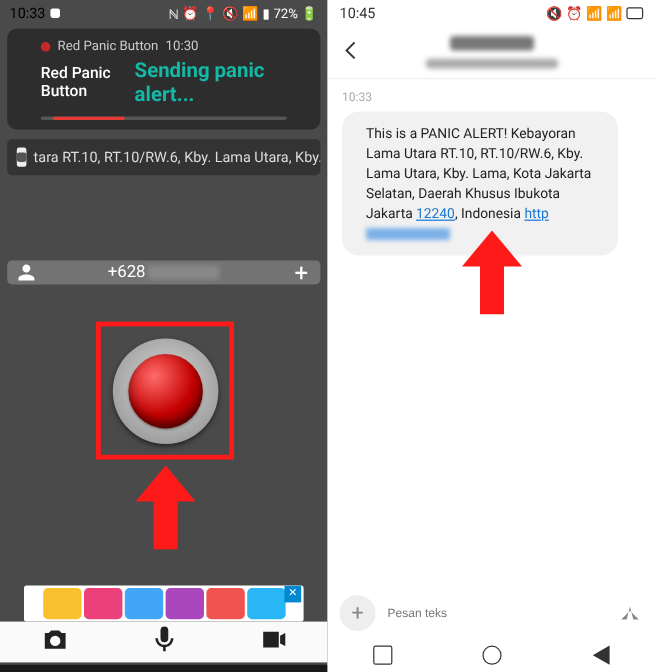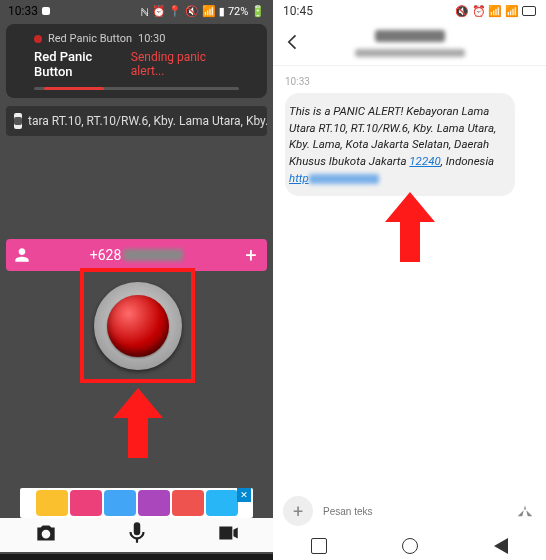--- a/index.html
+++ b/index.html
@@ -43,21 +43,21 @@
   .notif-head {
     display: flex; align-items: center; gap: 6px;
     font-size: 11px; color: #ccc;
   }
   .notif-dot { width: 8px; height: 8px; border-radius: 50%; background: #c62828; }
   .notif-row {
     display: flex; justify-content: space-between; align-items: center;
     font-size: 13px; margin-top: 4px;
   }
   .notif-title { font-weight: 500; }
-  .notif-sub { color: #ef4444; font-size: 12px; }
+  .notif-sub { color: #14b8a6; font-size: 17px; font-weight: bold; }
   .notif-progress {
     margin-top: 8px; height: 3px; border-radius: 2px;
     background: #555; position: relative; overflow: hidden;
   }
   .notif-progress::after {
     content: ""; position: absolute; left: 10px; width: 60px; height: 100%;
     background: #e53935; border-radius: 2px;
   }
 
   .contact-strip {
@@ -70,22 +70,22 @@
     width: 16px; height: 16px; background: #eee; border-radius: 2px;
     display: flex; align-items: center; justify-content: center;
   }
   .contact-ico::after {
     content: ""; width: 8px; height: 8px; background: #555; border-radius: 2px;
   }
 
   .left-body { position: absolute; top: 100px; left: 0; right: 0; bottom: 0; }
 
   .dial-row {
-    position: absolute; left: 6px; right: 6px; top: 139px; height: 32px;
-    background: #ec4899; border-radius: 4px;
+    position: absolute; left: 6px; right: 6px; top: 117px; height: 20px;
+    background: #737373; border-radius: 4px;
     display: flex; align-items: center; color: #fff; font-size: 14px;
   }
   .dial-person {
     width: 32px; height: 32px; display: flex; align-items: center; justify-content: center;
   }
   .person-svg { width: 20px; height: 20px; fill: #fff; }
   .dial-num { flex: 1; text-align: center; display: flex; justify-content: center; align-items: center; gap: 2px;}
   .blur-num { display:inline-block; width:60px; height:12px; background:#888; border-radius:3px; filter: blur(2px); }
   .dial-plus { width: 32px; text-align: center; font-size: 20px; }
 
@@ -155,22 +155,22 @@
     background: #777; border-radius: 3px; filter: blur(2px); margin-bottom: 3px;
   }
   .chat-sub-blur {
     display: block; margin: 0 auto; width: 110px; height: 8px;
     background: #aaa; border-radius: 3px; filter: blur(2px);
   }
 
   .chat-body { padding: 10px 12px; position: relative; height: 430px; }
   .time-stamp { font-size: 10px; color: #aaa; margin-bottom: 6px; }
   .bubble {
-    background: #f1f1f1; border-radius: 14px; padding: 10px 4px;
-    font-size: 11.5px; line-height: 1.45; color: #222; max-width: 230px; font-style: italic;
+    background: #f1f1f1; border-radius: 14px; padding: 10px 20px;
+    font-size: 11.5px; line-height: 1.45; color: #222; max-width: 230px;
   }
   .bubble .link { color: #1976d2; text-decoration: underline; }
   .bubble .link-blur {
     display:inline-block; width:70px; height:10px; background:#7ab0e8;
     filter: blur(2px); border-radius:2px; vertical-align: middle;
   }
 
   .arrow-right { left: 112px; top: 126px; }
 
   .input-row {

